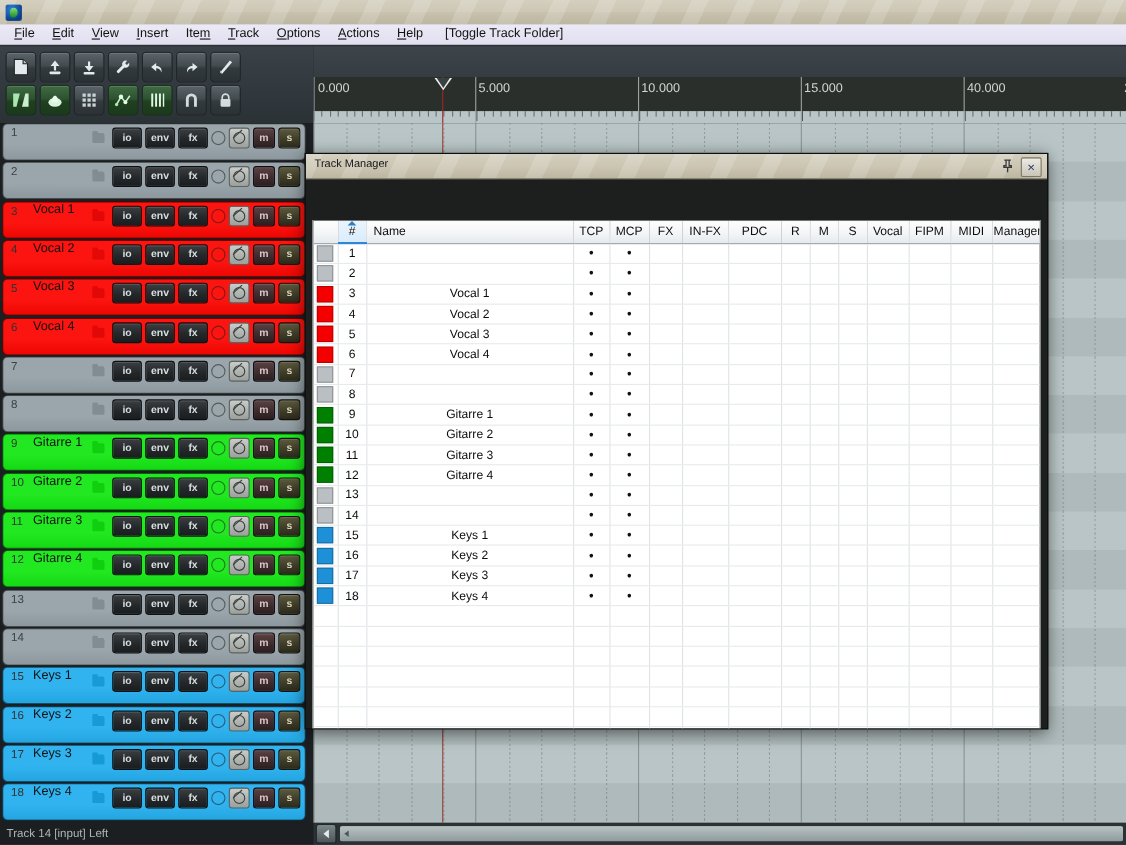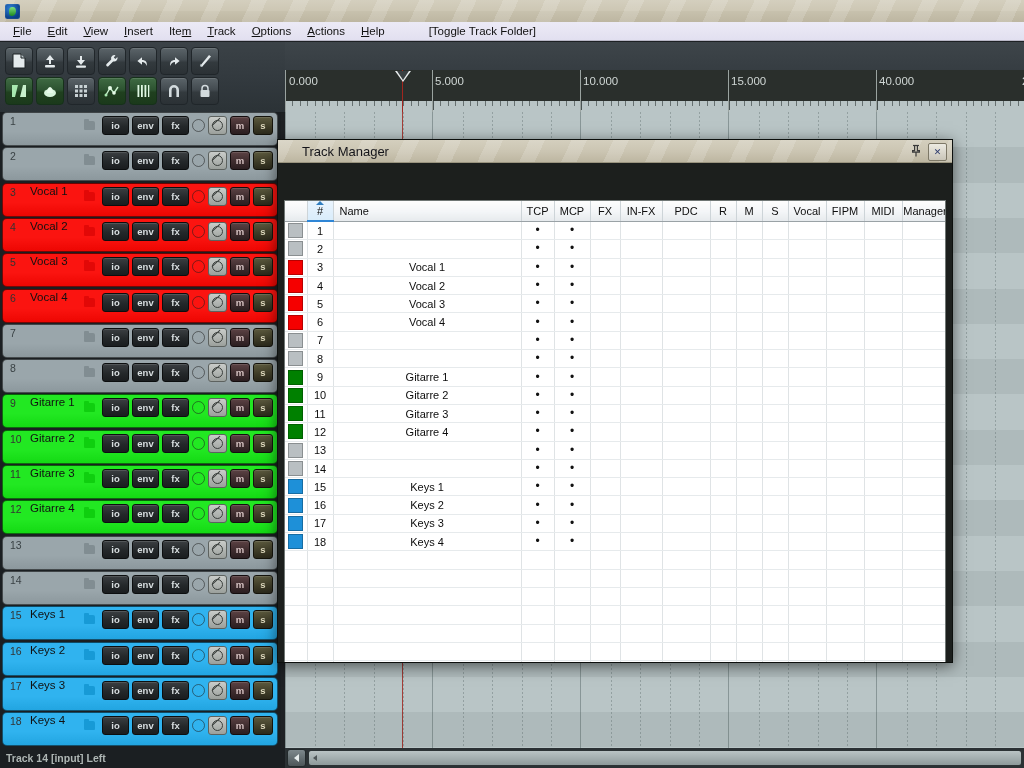--- a/index.html
+++ b/index.html
@@ -52,21 +52,21 @@
     position:absolute;left:0;top:22px;width:1024px;height:19px;
     background:linear-gradient(180deg,#eceaf6 0%,#e2e0f0 100%);
     border-bottom:1px solid #b9b7c6;
     display:flex;align-items:center;padding-left:5px;box-sizing:border-box;
   }
   .menu-item{
     font-size:11.5px;color:#111;padding:1px 8px;white-space:nowrap;cursor:default;
   }
   .menu-item u{text-decoration:underline;}
   .menu-extra{
-    font-size:11.5px;color:#111;padding:1px 6px;margin-left:30px;white-space:nowrap;cursor:default;
+    font-size:11.5px;color:#111;padding:1px 6px;margin-left:6px;white-space:nowrap;cursor:default;
   }
 
   
   .toolbar{
     position:absolute;left:0;top:42px;width:285px;height:70px;
     background:linear-gradient(180deg,#3b4247 0%,#333a3f 50%,#2b3236 100%);
     border-bottom:1px solid #1b2022;
   }
   .tb-row{position:absolute;left:5px;display:flex;gap:3px;}
   .tb-row.r1{top:5px;}
@@ -202,21 +202,21 @@
   .arr-grid.min{
     background:repeating-linear-gradient(180deg,rgba(90,105,105,.40) 0,rgba(90,105,105,.40) 2px,rgba(0,0,0,0) 2px,rgba(0,0,0,0) 4px);
   }
   .arr-cursor{position:absolute;left:117px;top:0;width:1px;height:636px;background:rgba(160,38,31,.85);}
 
   
   .statusbar{
     position:absolute;left:0;top:748px;width:285px;height:20px;
     background:#1b1f22;display:flex;align-items:center;
   }
-  .statusbar span{font-size:10.5px;color:#aeb6b4;margin-left:6px;font-weight:bold;}
+  .statusbar span{font-size:10.5px;color:#aeb6b4;margin-left:6px;}
   .hscroll{
     position:absolute;left:285px;top:748px;width:739px;height:20px;
     background:#2b3134;display:flex;align-items:center;
   }
   .hs-btn{
     width:17px;height:16px;margin-left:2px;border-radius:3px;
     background:linear-gradient(180deg,#7d888c,#4d5659);
     border:1px solid #232a2c;display:flex;align-items:center;justify-content:center;
     cursor:pointer;flex:0 0 auto;
   }
@@ -245,21 +245,21 @@
   .dlg-title{
     position:absolute;left:0;top:0;width:674px;height:22px;
     background:linear-gradient(180deg,#d4cfbe 0%,#cbc5b2 52%,#bdb6a1 100%);
     border-bottom:1px solid #9a947f;overflow:hidden;
   }
   .dlg-title:before{
     content:"";position:absolute;left:0;top:0;right:0;bottom:0;
     background:repeating-linear-gradient(115deg,rgba(255,255,255,0.16) 0px,rgba(255,255,255,0.16) 14px,rgba(0,0,0,0) 14px,rgba(0,0,0,0) 38px);
   }
   .dlg-title-text{
-    position:absolute;left:24px;top:4px;font-size:13px;color:#15151a;
+    position:absolute;left:8px;top:4px;font-size:10px;color:#15151a;
   }
   .dlg-pin{
     position:absolute;right:28px;top:3px;width:16px;height:16px;cursor:pointer;
   }
   .dlg-close{
     position:absolute;right:5px;top:3px;width:17px;height:16px;
     background:linear-gradient(180deg,#eceae2,#c9c5b8);
     border:1px solid #7d7867;border-radius:2px;
     display:flex;align-items:center;justify-content:center;
     font-size:9px;color:#2d3b6e;cursor:pointer;

